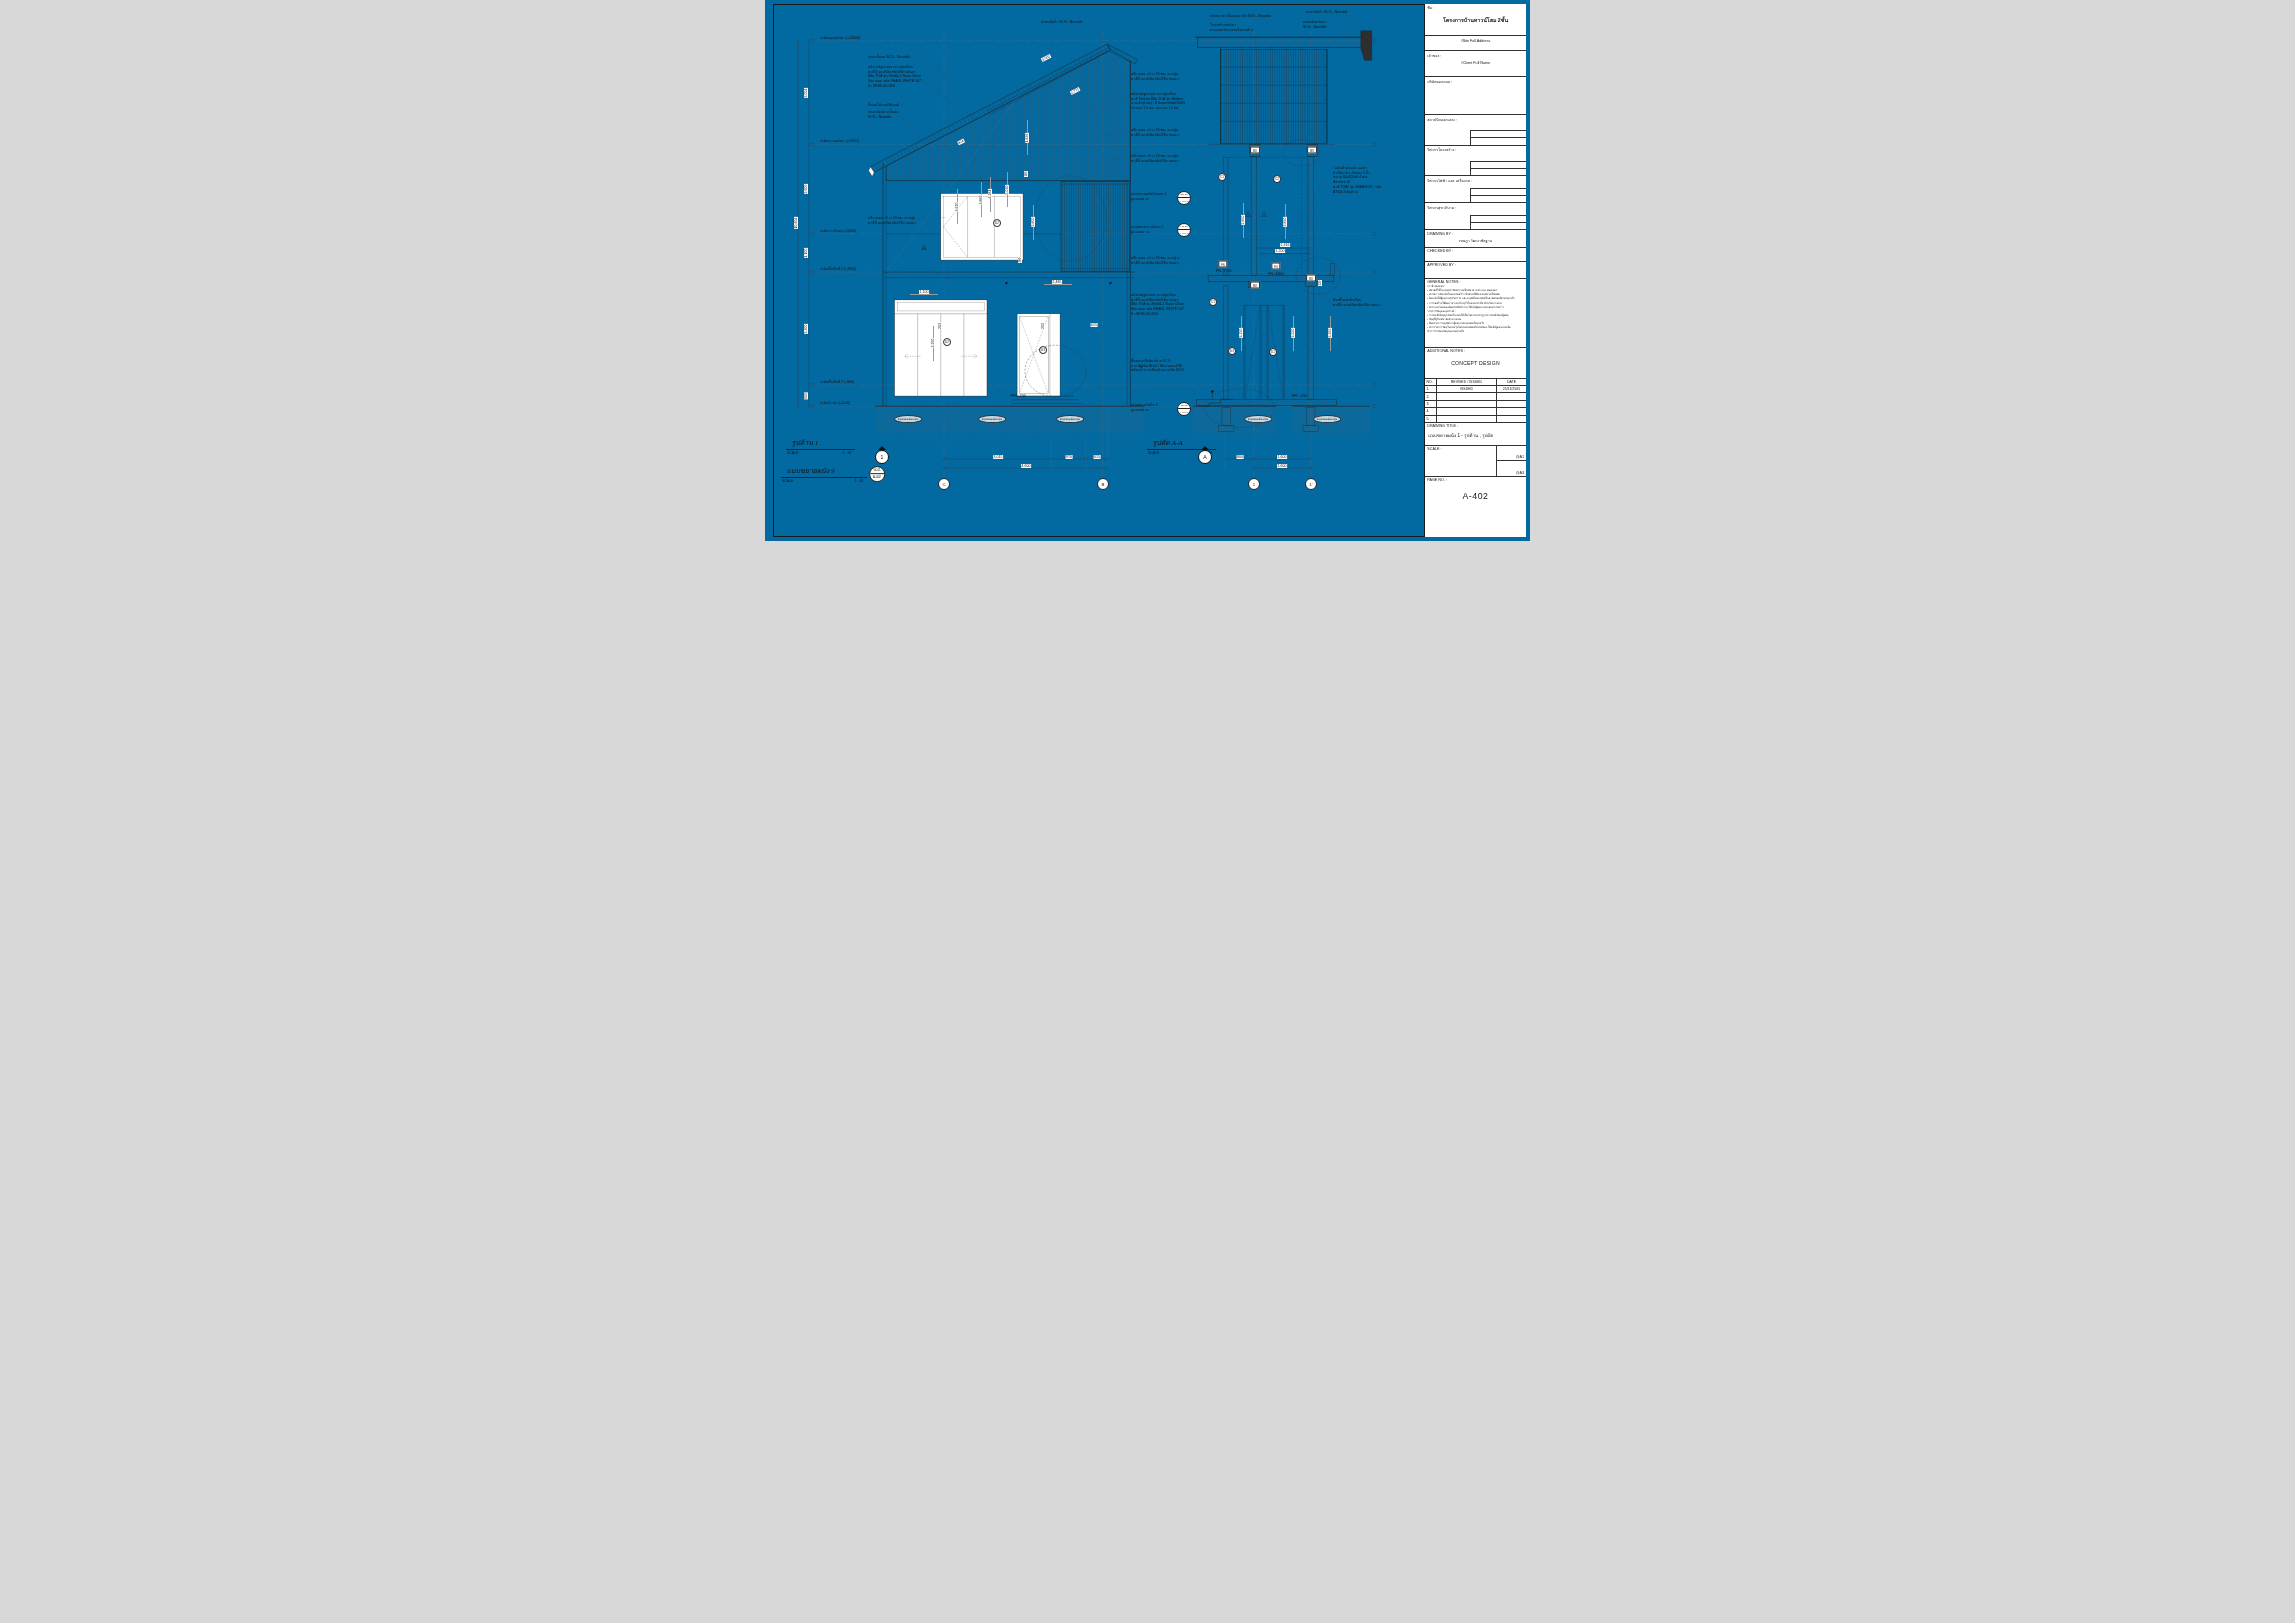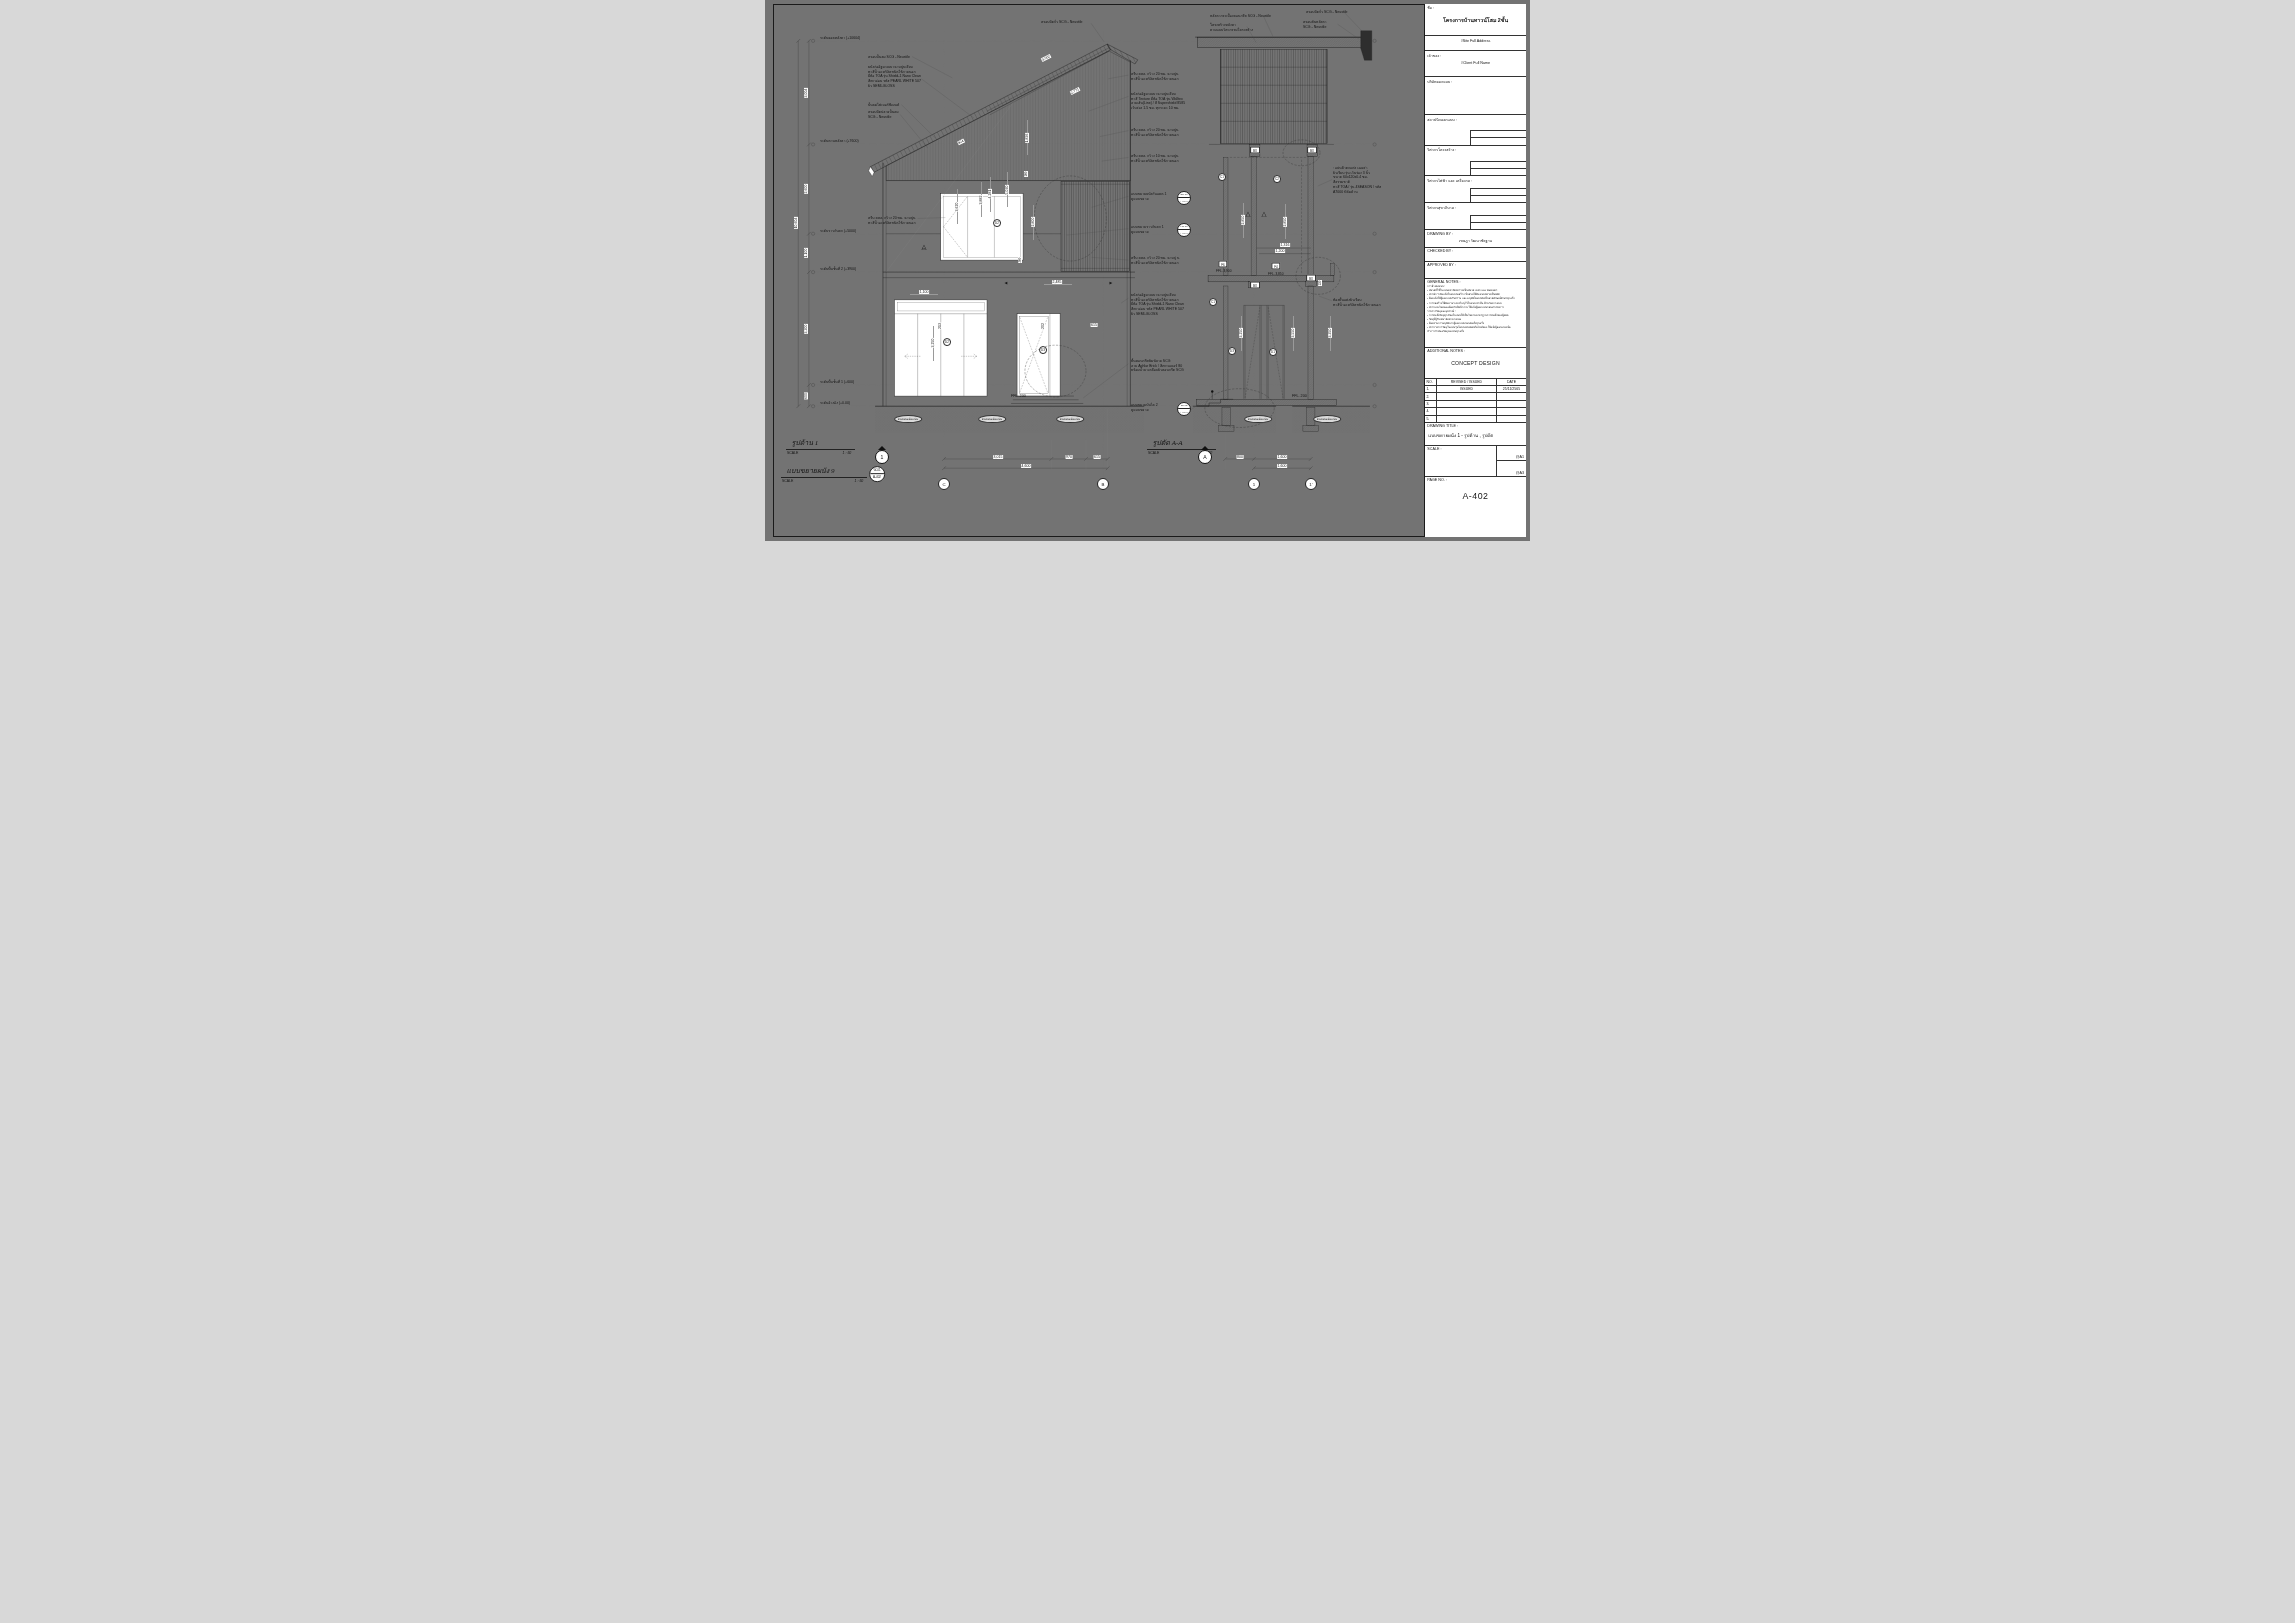--- a/index.html
+++ b/index.html
@@ -1,17 +1,17 @@
 <!DOCTYPE html>
 <html style="font-size:7.4px"><head>
 <meta charset="utf-8">
 <style>
 *{box-sizing:border-box;margin:0;padding:0}
 body{background:#d8d8d8;font-family:"Liberation Sans",sans-serif}
-.page{position:relative;width:765px;height:541px;margin:0 auto;background:#737373;color:#141414;overflow:hidden}
+.page{position:relative;width:765px;height:541px;margin:0 auto;background:#0369a1;color:#141414;overflow:hidden}
 .frame{position:absolute;left:8.3px;top:3.7px;width:752px;height:533px;border:0.7px solid #1a1a1a}
 svg.lw{position:absolute;left:0;top:0}
 .de{fill:none;stroke:#333;stroke-width:.8;stroke-dasharray:5 3}
 .anno{position:absolute;left:0;top:0;width:765px;height:541px;font-size:3.5px}
 .note{position:absolute;white-space:pre;line-height:1.35}
 .level-label{position:absolute;white-space:nowrap}
 .dim{position:absolute;background:#fff;padding:0 0.5px;white-space:nowrap;font-size:3.5px}
 .vline{position:absolute;width:0.5px;background:#9a9a9a}
 .hline{position:absolute;height:0.5px;background:#9a9a9a}
 .tagc{position:absolute;border:0.5px solid #222;border-radius:50%;background:#fff;display:flex;align-items:center;justify-content:center;transform:translate(-50%,-50%);font-size:3px}

